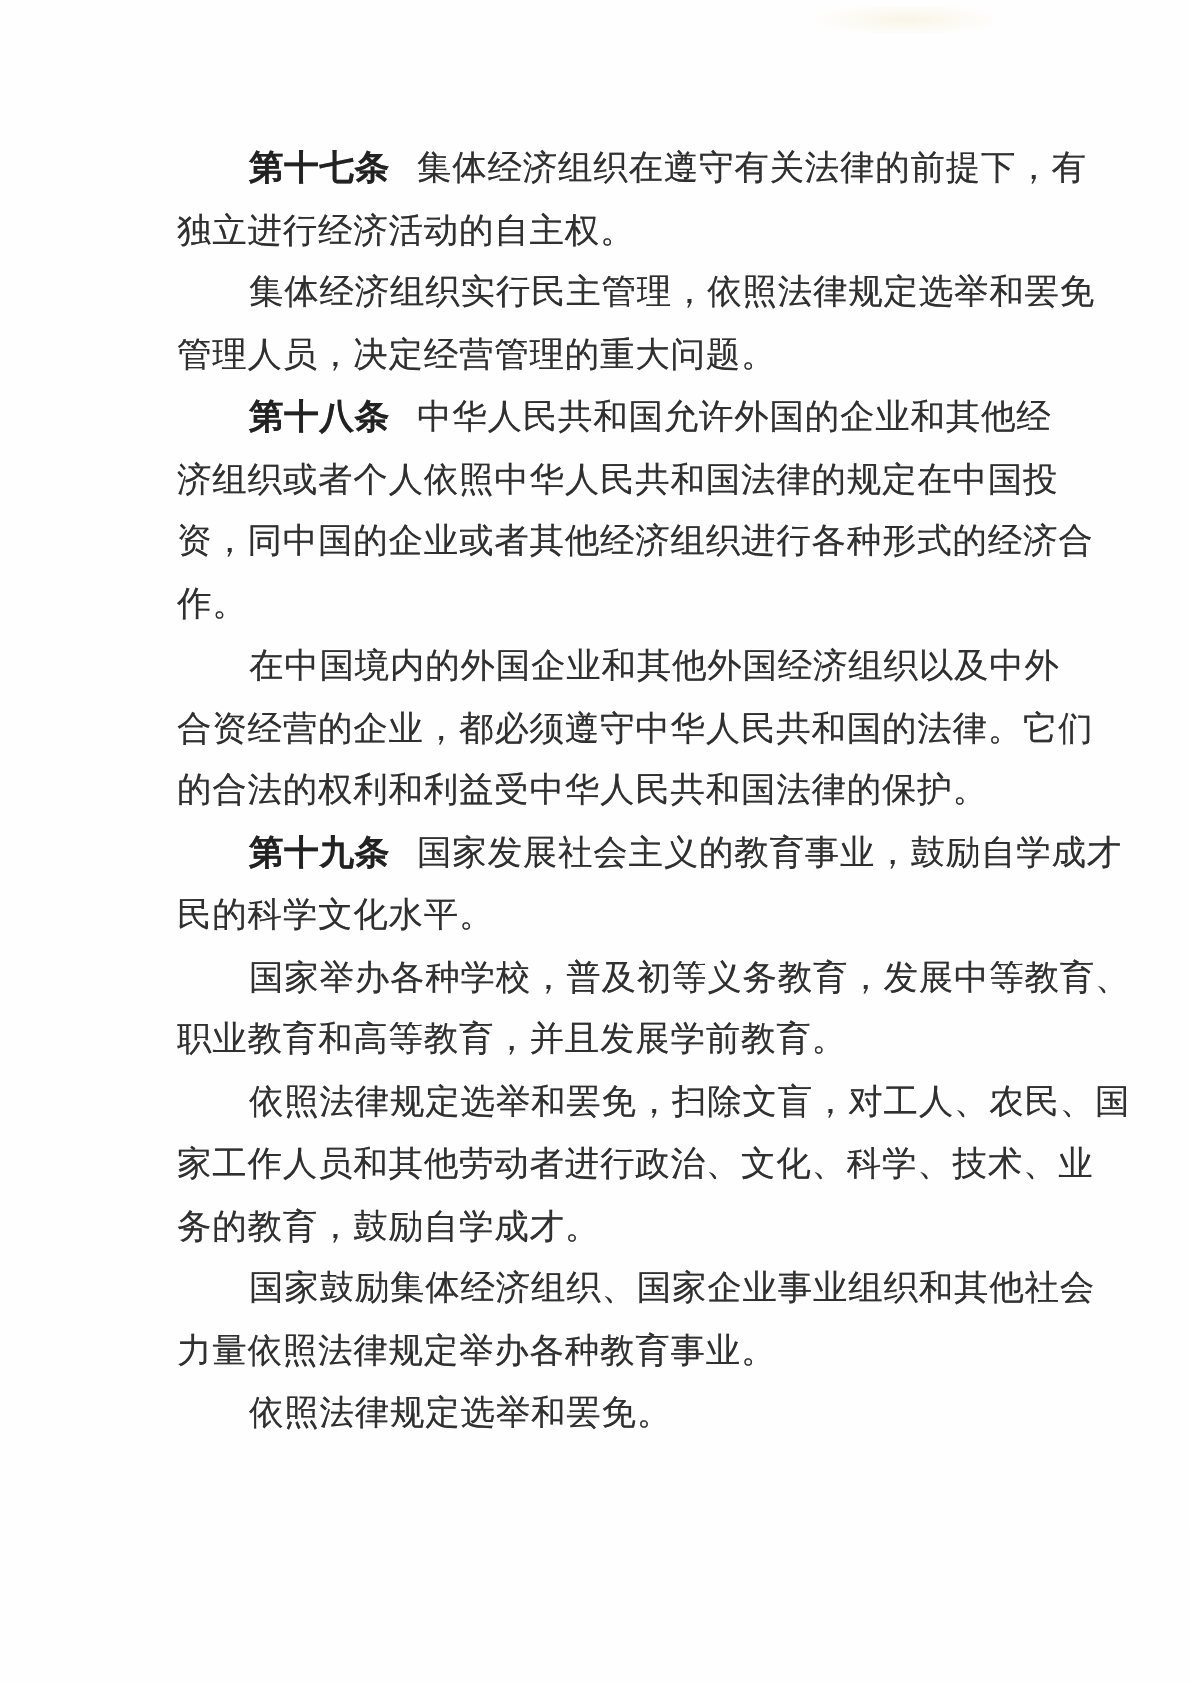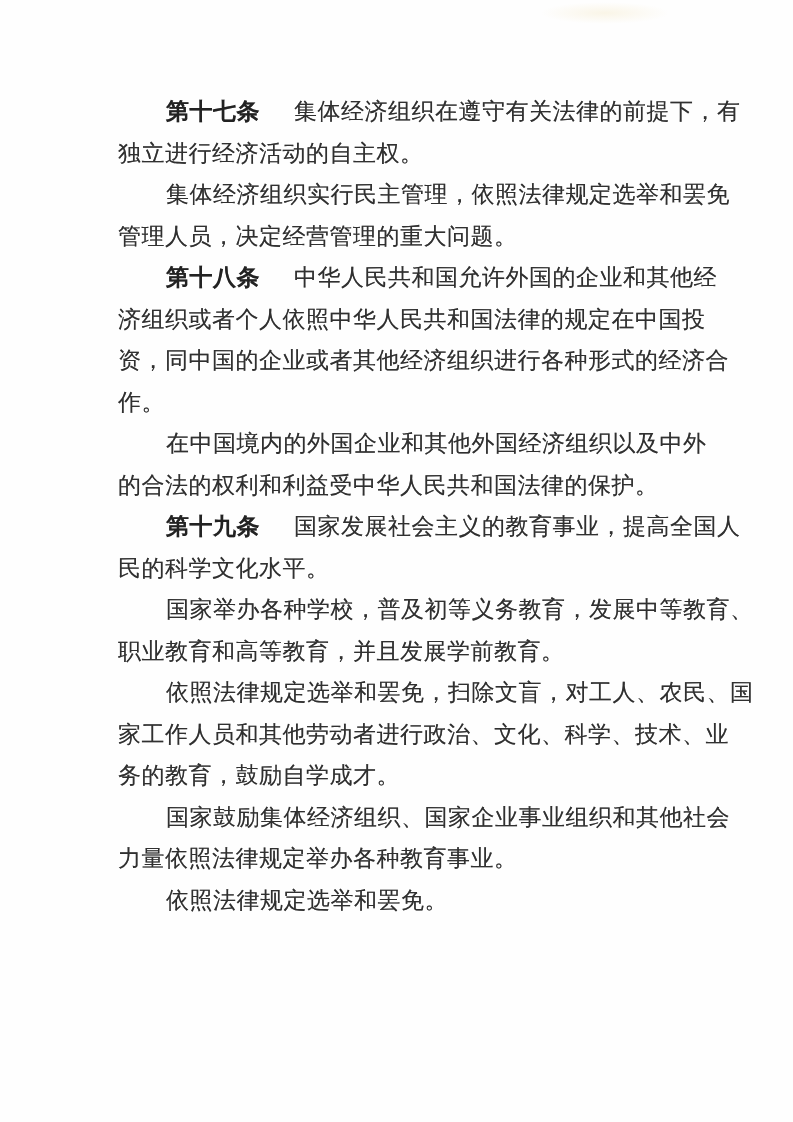--- a/index.html
+++ b/index.html
@@ -39,41 +39,42 @@
     text-shadow: 0 0 0.4px rgba(48, 48, 48, 0.55);
   }
   .line.ind {
     padding-left: 48px;
   }
   .art {
     font-weight: bold;
     color: #222222;
   }
   .art:not(:empty) {
-    margin-right: 34px;
+    margin-right: 18px;
   }
 </style>
 </head>
 <body>
 
 <div class="page">
   <div class="scan-smudge"></div>
 
   <div class="text-block">
     <div class="line ind"><span class="art">第十七条</span><span>集体经济组织在遵守有关法律的前提下，有</span></div>
     <div class="line"><span class="art"></span><span>独立进行经济活动的自主权。</span></div>
     <div class="line ind"><span class="art"></span><span>集体经济组织实行民主管理，依照法律规定选举和罢免</span></div>
     <div class="line"><span class="art"></span><span>管理人员，决定经营管理的重大问题。</span></div>
     <div class="line ind"><span class="art">第十八条</span><span>中华人民共和国允许外国的企业和其他经</span></div>
     <div class="line"><span class="art"></span><span>济组织或者个人依照中华人民共和国法律的规定在中国投</span></div>
     <div class="line"><span class="art"></span><span>资，同中国的企业或者其他经济组织进行各种形式的经济合</span></div>
     <div class="line"><span class="art"></span><span>作。</span></div>
     <div class="line ind"><span class="art"></span><span>在中国境内的外国企业和其他外国经济组织以及中外</span></div>
+    <div class="line"><span class="art"></span><span>合资经营的企业，都必须遵守中华人民共和国的法律。它们</span></div>
     <div class="line"><span class="art"></span><span>的合法的权利和利益受中华人民共和国法律的保护。</span></div>
-    <div class="line ind"><span class="art">第十九条</span><span>国家发展社会主义的教育事业，提高全国人</span></div>
+    <div class="line ind"><span class="art">第十九条</span><span>国家发展社会主义的教育事业，鼓励自学成才</span></div>
     <div class="line"><span class="art"></span><span>民的科学文化水平。</span></div>
     <div class="line ind"><span class="art"></span><span>国家举办各种学校，普及初等义务教育，发展中等教育、</span></div>
     <div class="line"><span class="art"></span><span>职业教育和高等教育，并且发展学前教育。</span></div>
     <div class="line ind"><span class="art"></span><span>依照法律规定选举和罢免，扫除文盲，对工人、农民、国</span></div>
     <div class="line"><span class="art"></span><span>家工作人员和其他劳动者进行政治、文化、科学、技术、业</span></div>
     <div class="line"><span class="art"></span><span>务的教育，鼓励自学成才。</span></div>
     <div class="line ind"><span class="art"></span><span>国家鼓励集体经济组织、国家企业事业组织和其他社会</span></div>
     <div class="line"><span class="art"></span><span>力量依照法律规定举办各种教育事业。</span></div>
     <div class="line ind"><span class="art"></span><span>依照法律规定选举和罢免。</span></div>
   </div>

